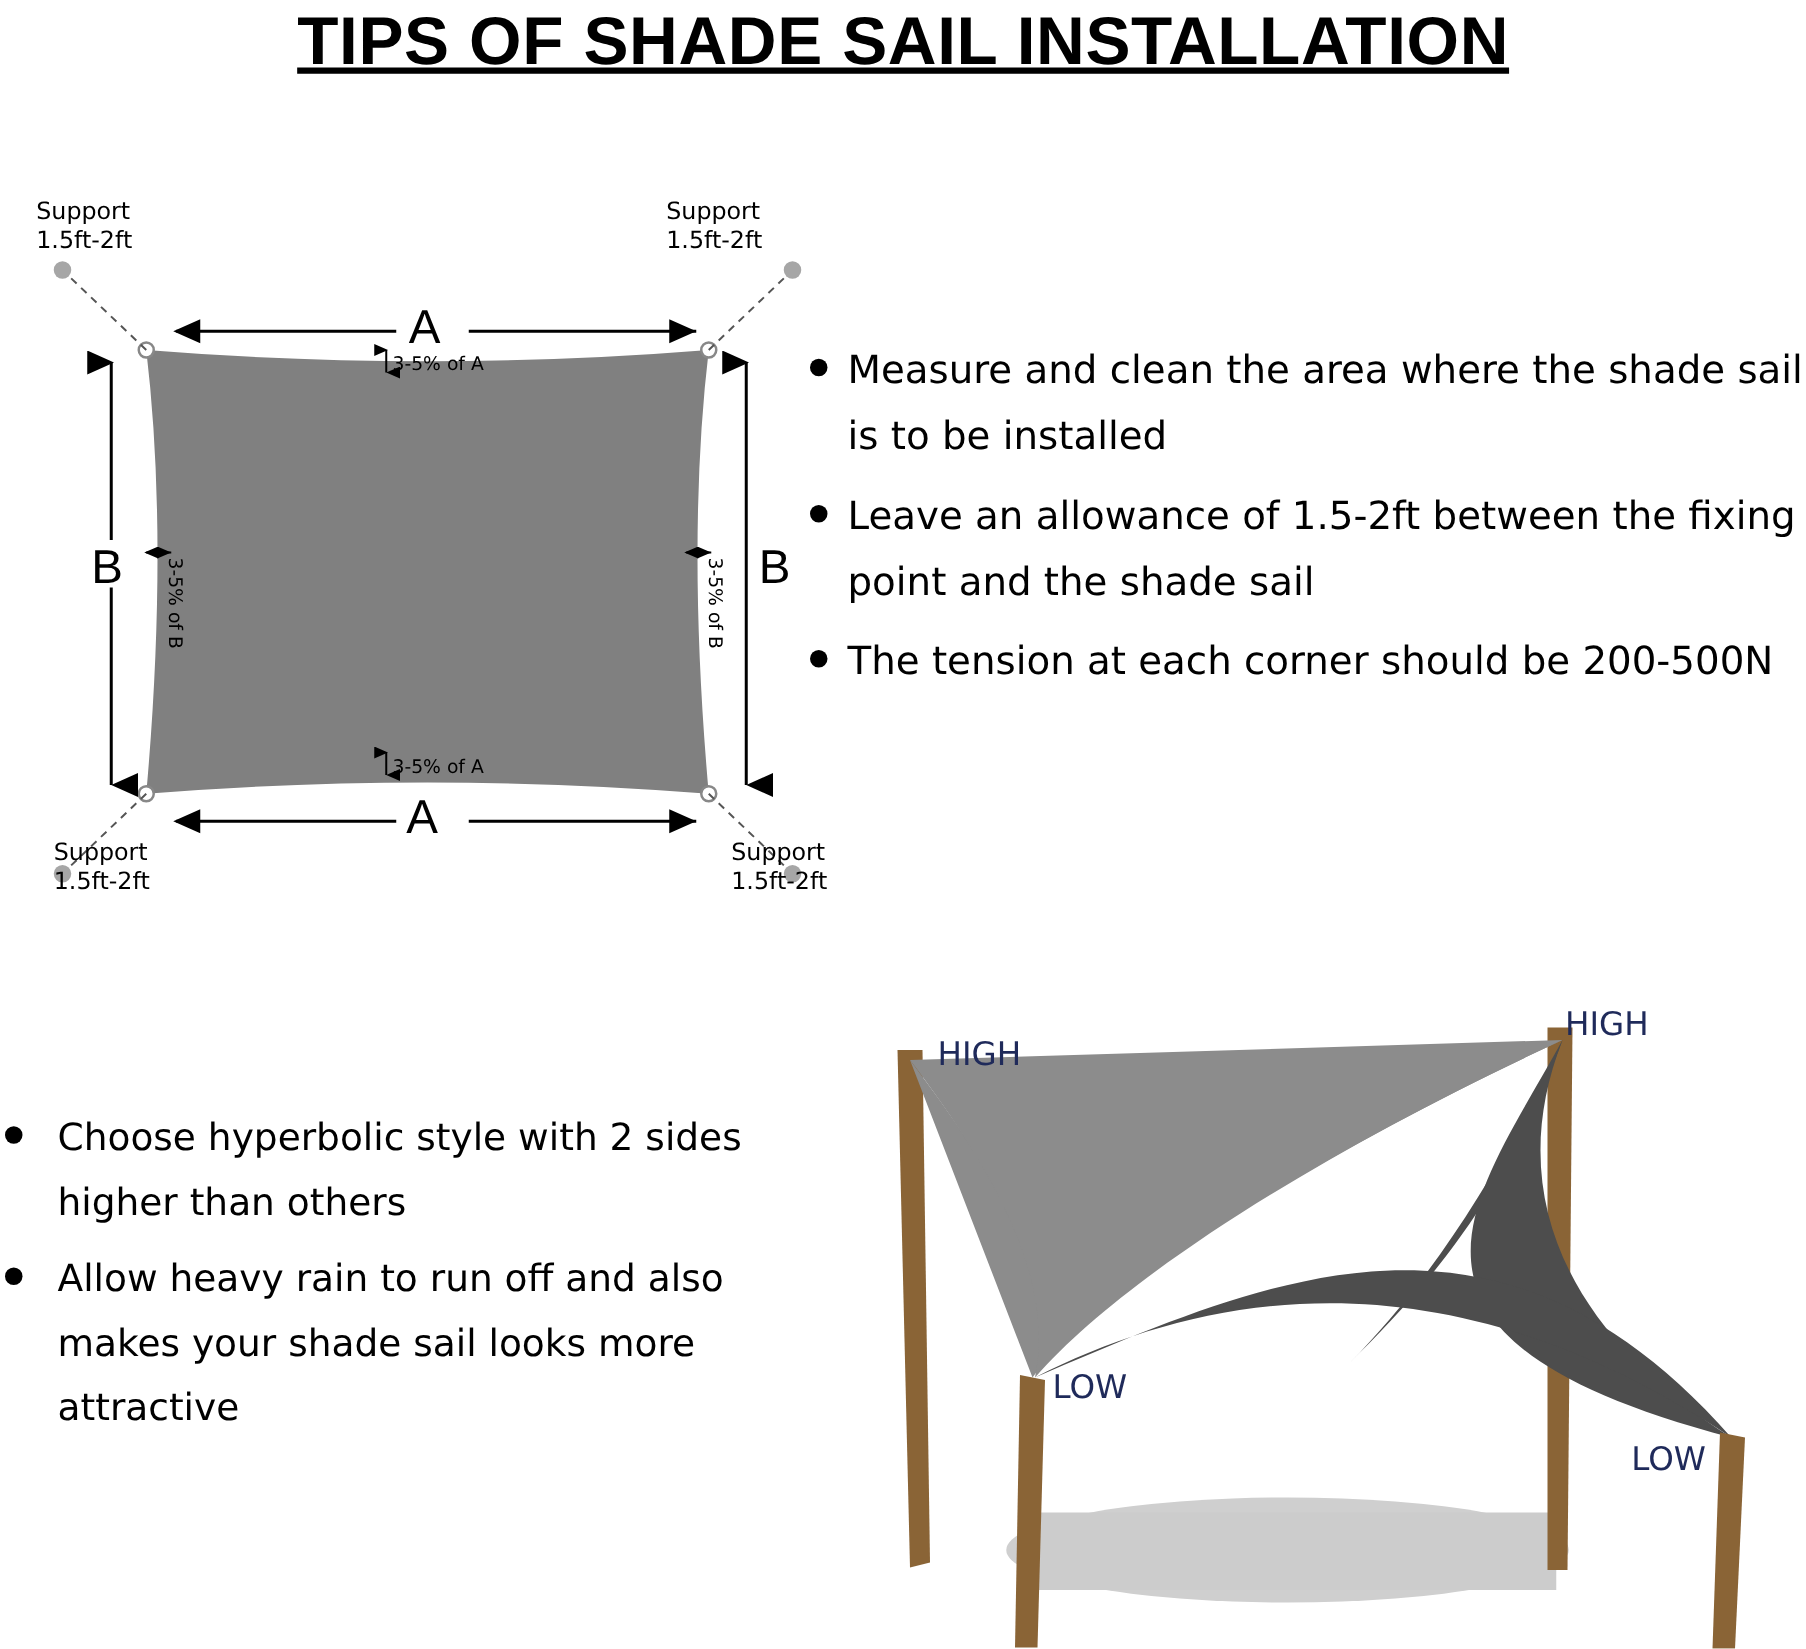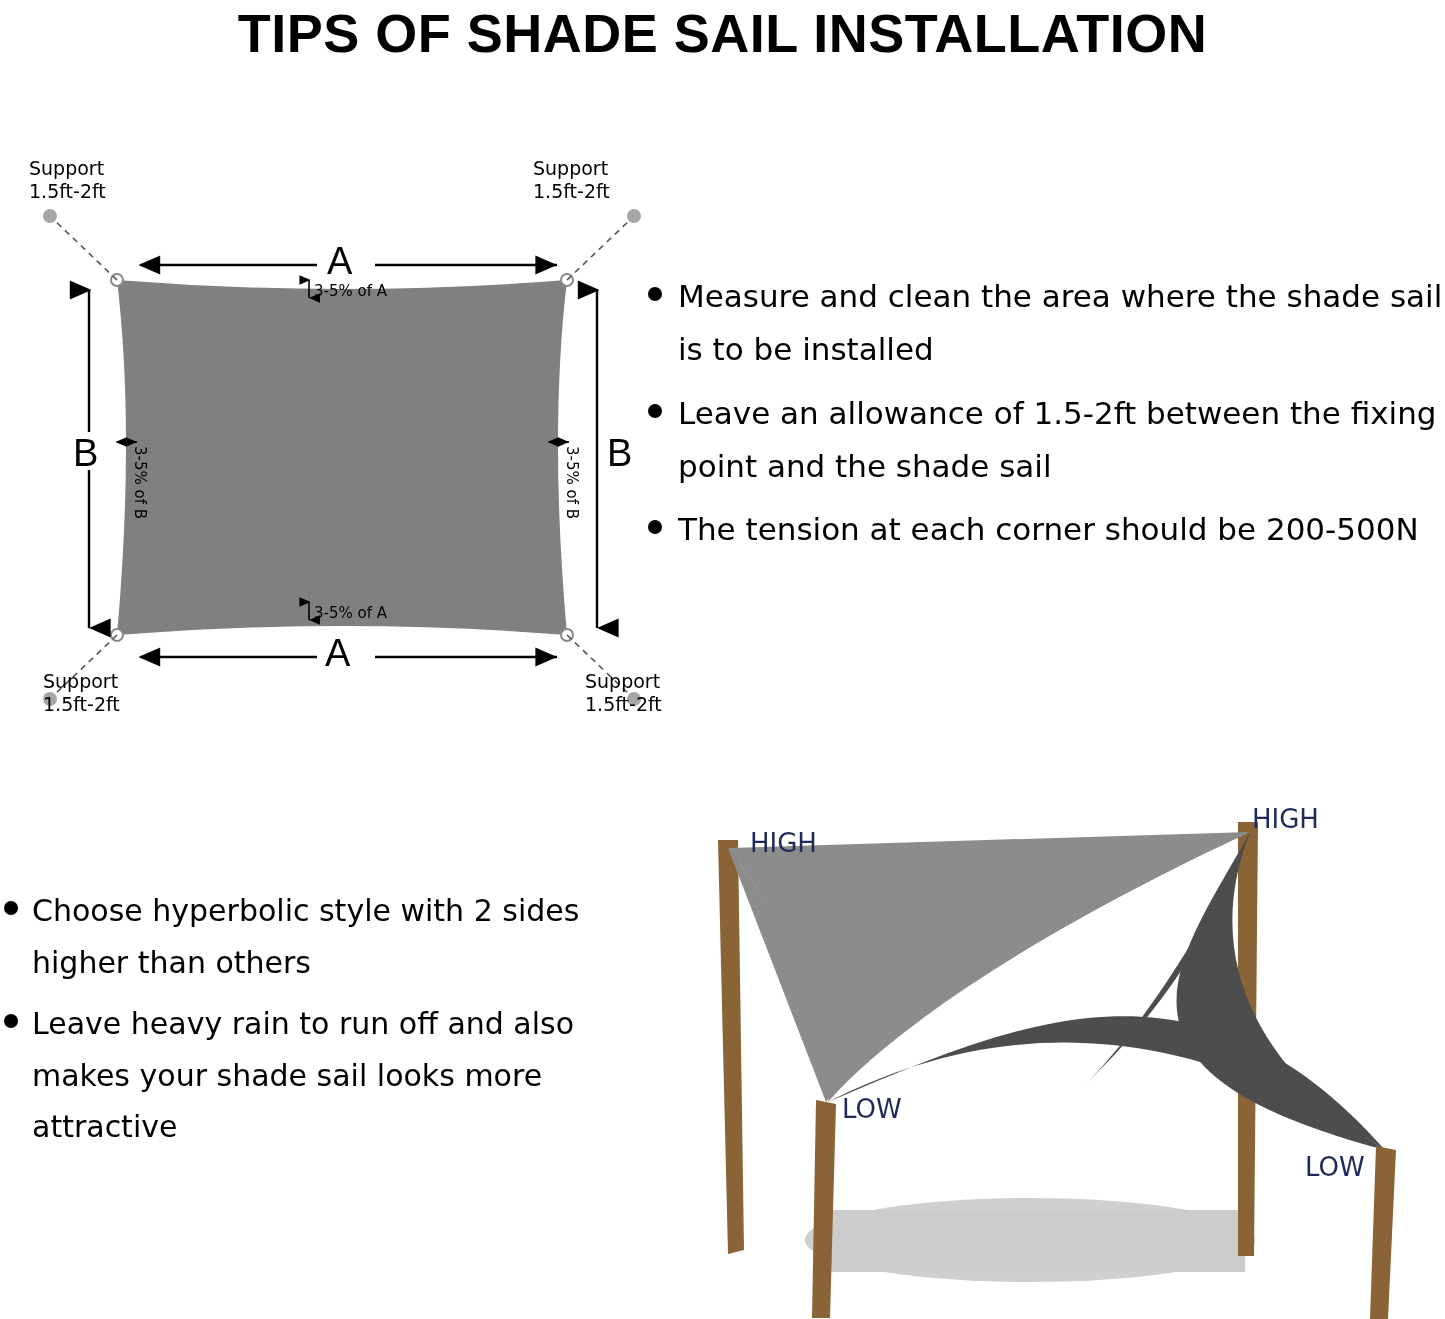--- a/index.html
+++ b/index.html
@@ -21,20 +21,21 @@
     position: absolute;
     left: 0;
     top: 2px;
     width: 1445px;
     text-align: center;
     font-family: "Liberation Sans", sans-serif;
     font-weight: bold;
     font-size: 54px;
     letter-spacing: 0.5px;
     white-space: nowrap;
+    text-decoration: underline;
   }
 
   
   #top-diagram {
     position: absolute;
     left: 17px;
     top: 150px;
     width: 660px;
     height: 600px;
   }
@@ -72,20 +73,21 @@
   #bottom-bullets {
     position: absolute;
     left: 4px;
     top: 885px;
     width: 620px;
   }
   #bottom-bullets .bullet-dot { margin-top: 16px; margin-right: 14px; }
   #bottom-bullets .bullet-text {
     font-size: 30px;
     line-height: 1.72;
+    margin-left: 14px;
   }
 
   
   #bottom-illustration {
     position: absolute;
     left: 640px;
     top: 770px;
     width: 805px;
     height: 549px;
     text-align: right;
@@ -254,21 +256,21 @@
   </div>
 </div>
 
 <div id="bottom-bullets">
   <div class="bullet-row">
     <span class="bullet-dot"></span>
     <span class="bullet-text">Choose hyperbolic style with 2 sides higher than others</span>
   </div>
   <div class="bullet-row">
     <span class="bullet-dot"></span>
-    <span class="bullet-text">Leave heavy rain to run off and also makes your shade sail looks more attractive</span>
+    <span class="bullet-text">Allow heavy rain to run off and also makes your shade sail looks more attractive</span>
   </div>
 </div>
 
 <div id="bottom-illustration">
   <svg width="805" height="549" viewBox="0 0 805 549" xmlns="http://www.w3.org/2000/svg">
 
     <ellipse cx="390" cy="470" rx="225" ry="42" fill="#cfcfcf"></ellipse>
     <rect x="185" y="440" width="420" height="62" fill="#cccccc"></rect>
 
     <g>

